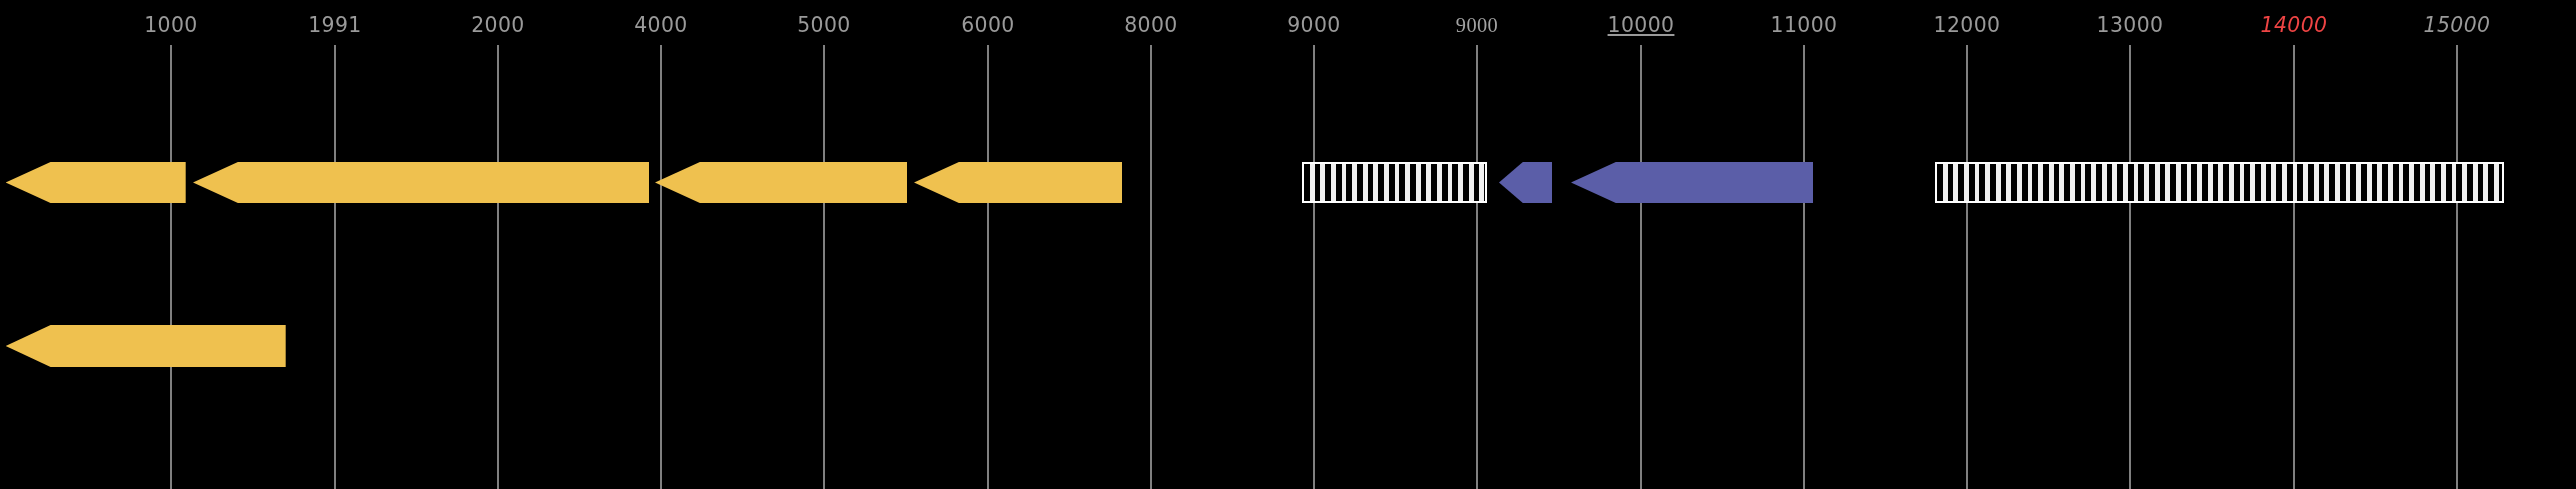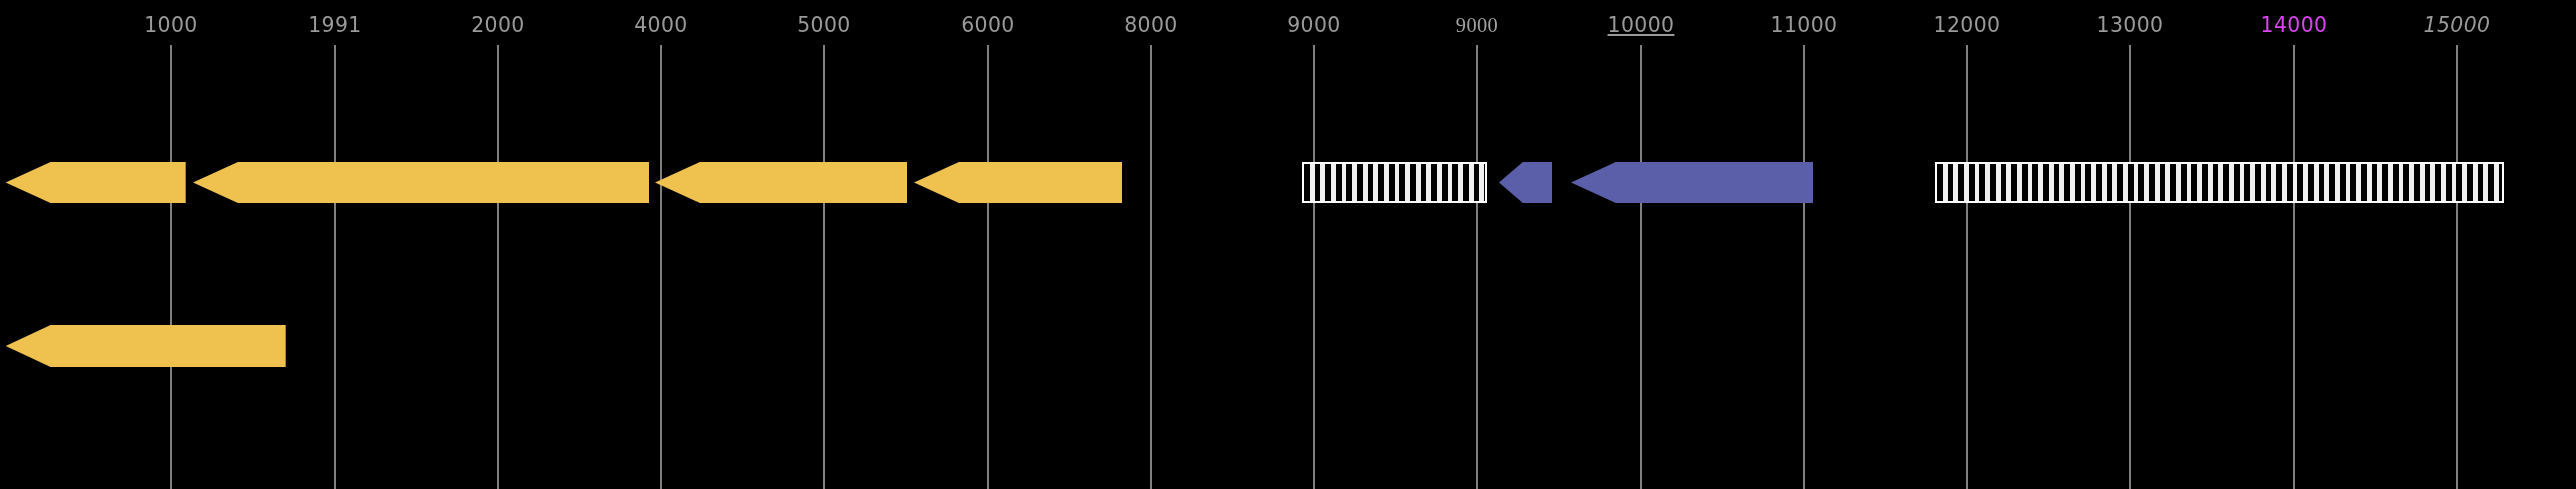--- a/index.html
+++ b/index.html
@@ -127,21 +127,21 @@
       </div>
       <div class="tick-group" style="left: 1967px;">
         <div class="tick-label" style="color: rgb(154, 154, 154);">12000</div>
         <div class="tick-line" style="background: rgb(128, 128, 128);"></div>
       </div>
       <div class="tick-group" style="left: 2130px;">
         <div class="tick-label" style="color: rgb(154, 154, 154);">13000</div>
         <div class="tick-line" style="background: rgb(128, 128, 128);"></div>
       </div>
       <div class="tick-group" style="left: 2294px;">
-        <div class="tick-label" style="color: #d946ef;">14000</div>
+        <div class="tick-label" style="color: #ef4444; font-style: italic;">14000</div>
         <div class="tick-line" style="background: rgb(128, 128, 128);"></div>
       </div>
       <div class="tick-group" style="left: 2457px;">
         <div class="tick-label" style="color: rgb(154, 154, 154); font-style: italic;">15000</div>
         <div class="tick-line" style="background: rgb(128, 128, 128);"></div>
       </div>
     </div>
   <div id="tracks-layer">
       <div class="track" style="top: 162px; height: 41px;">
         <div class="feature feat-solid-yellow" title="" style="left: 5.7px; width: 180px; top: 0px; height: 41px; background: rgb(239, 193, 79); clip-path: polygon(0% 50%, 24.8869% 0%, 100% 0%, 100% 100%, 24.8869% 100%);"></div>

